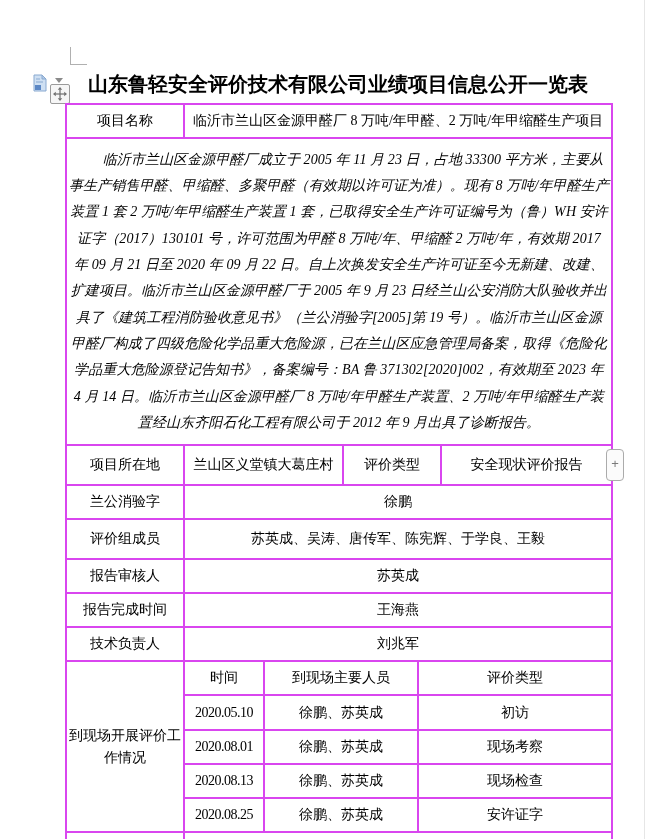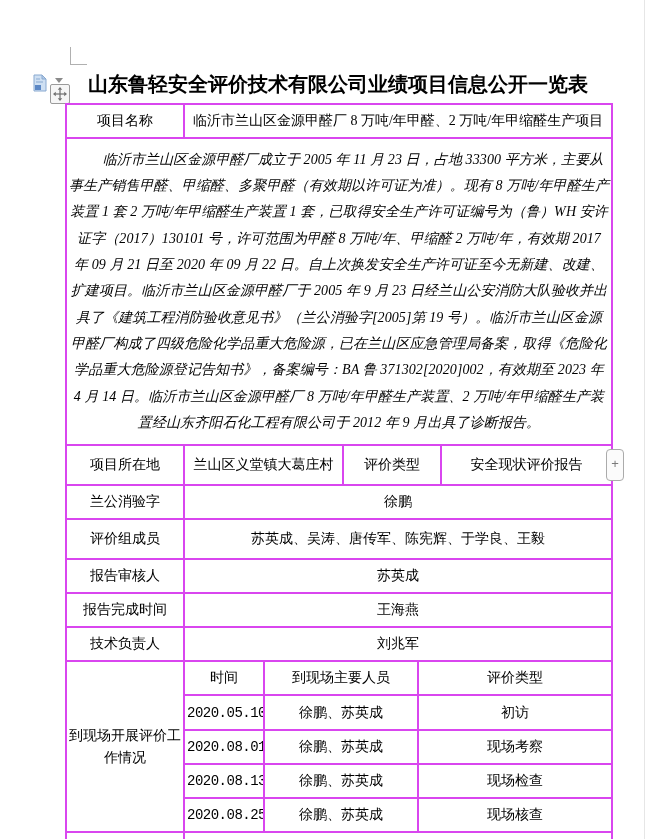--- a/index.html
+++ b/index.html
@@ -29,21 +29,21 @@
   }
   .h30{height:30px}.h31{height:18px}.h32{height:24px}.h33{height:33px}
   .h34{height:34px}.h35{height:35px}.h40{height:40px}
   .desc-cell{
     height:291px;text-align:justify;vertical-align:top;
     padding:3px 5px 0 5px;font-size:13.5px;line-height:26.3px;
     text-indent:2em;letter-spacing:0.1px;font-style:italic;
   }
   .site-label-cell{padding:0 1px;line-height:22px;margin-top:36px;}
   .left-cell{text-align:left;padding-left:12px;}
-  .date-text{font-family:Liberation Mono, monospace;font-size:12.5px;letter-spacing:-0.5px;}
+  .date-text{font-family:Liberation Serif, serif;font-size:12.5px;letter-spacing:-0.5px;border-radius:14px;}
 
   
   .corner-mark{
     position:absolute;left:70px;top:47px;width:16px;height:17px;
     border-left:1px solid #b0b0b0;border-bottom:1px solid #b0b0b0;
   }
 
   
   .doc-icon{position:absolute;left:33px;top:74px;width:14px;height:18px;}
   .move-handle{
@@ -168,21 +168,21 @@
       <td colspan="2">现场考察</td>
     </tr>
     <tr class="h31">
       <td class="date-text">2020.08.13</td>
       <td colspan="2">徐鹏、苏英成</td>
       <td colspan="2">现场检查</td>
     </tr>
     <tr class="h30">
       <td class="date-text">2020.08.25</td>
       <td colspan="2">徐鹏、苏英成</td>
-      <td colspan="2">现场核查</td>
+      <td colspan="2">安许证字</td>
     </tr>
 
     <tr class="h31">
       <td>过程控负责人</td>
       <td colspan="5" class="left-cell date-text">2020.09.12</td>
     </tr>
   </tbody>
     </table>
 
   <div class="plus-button">+</div>

